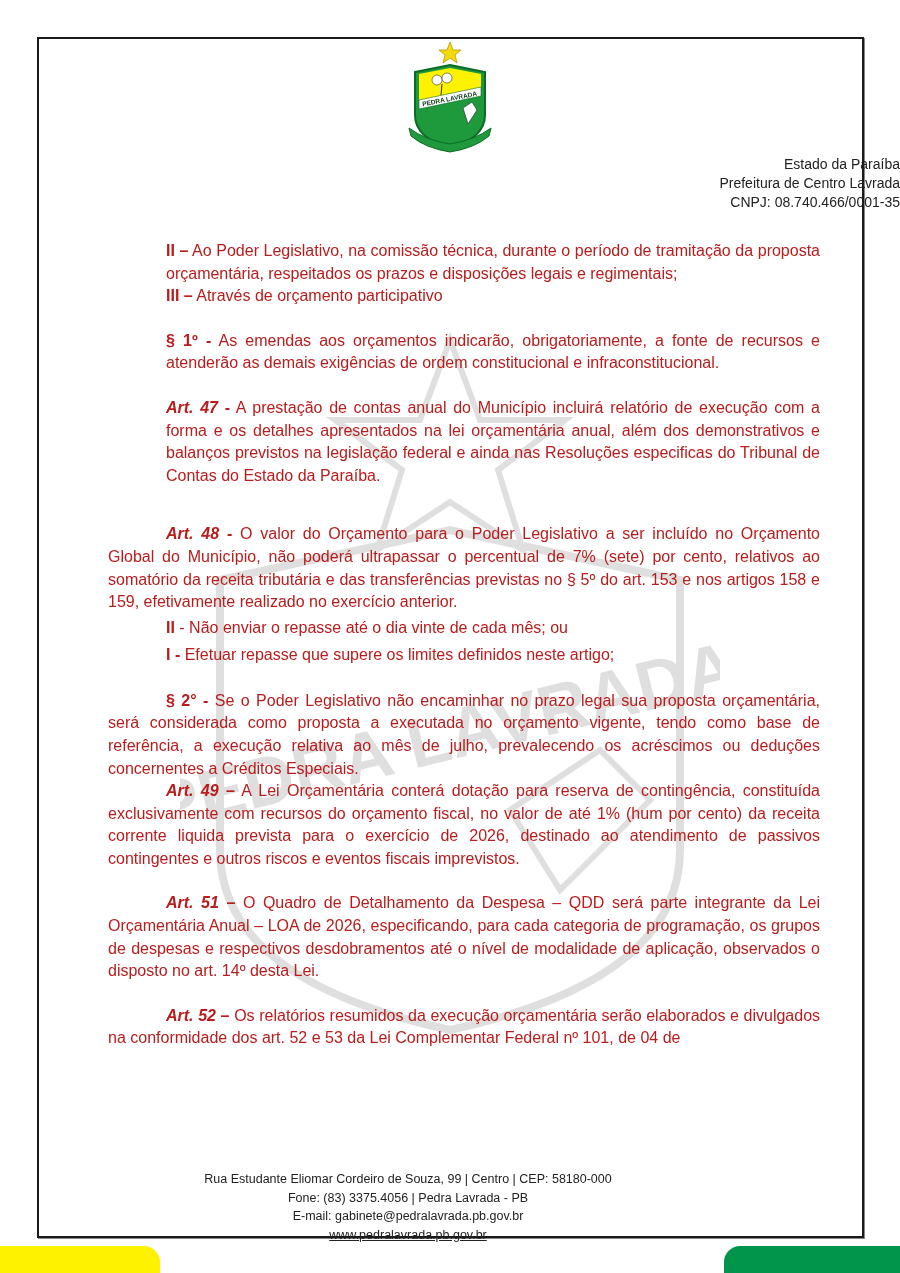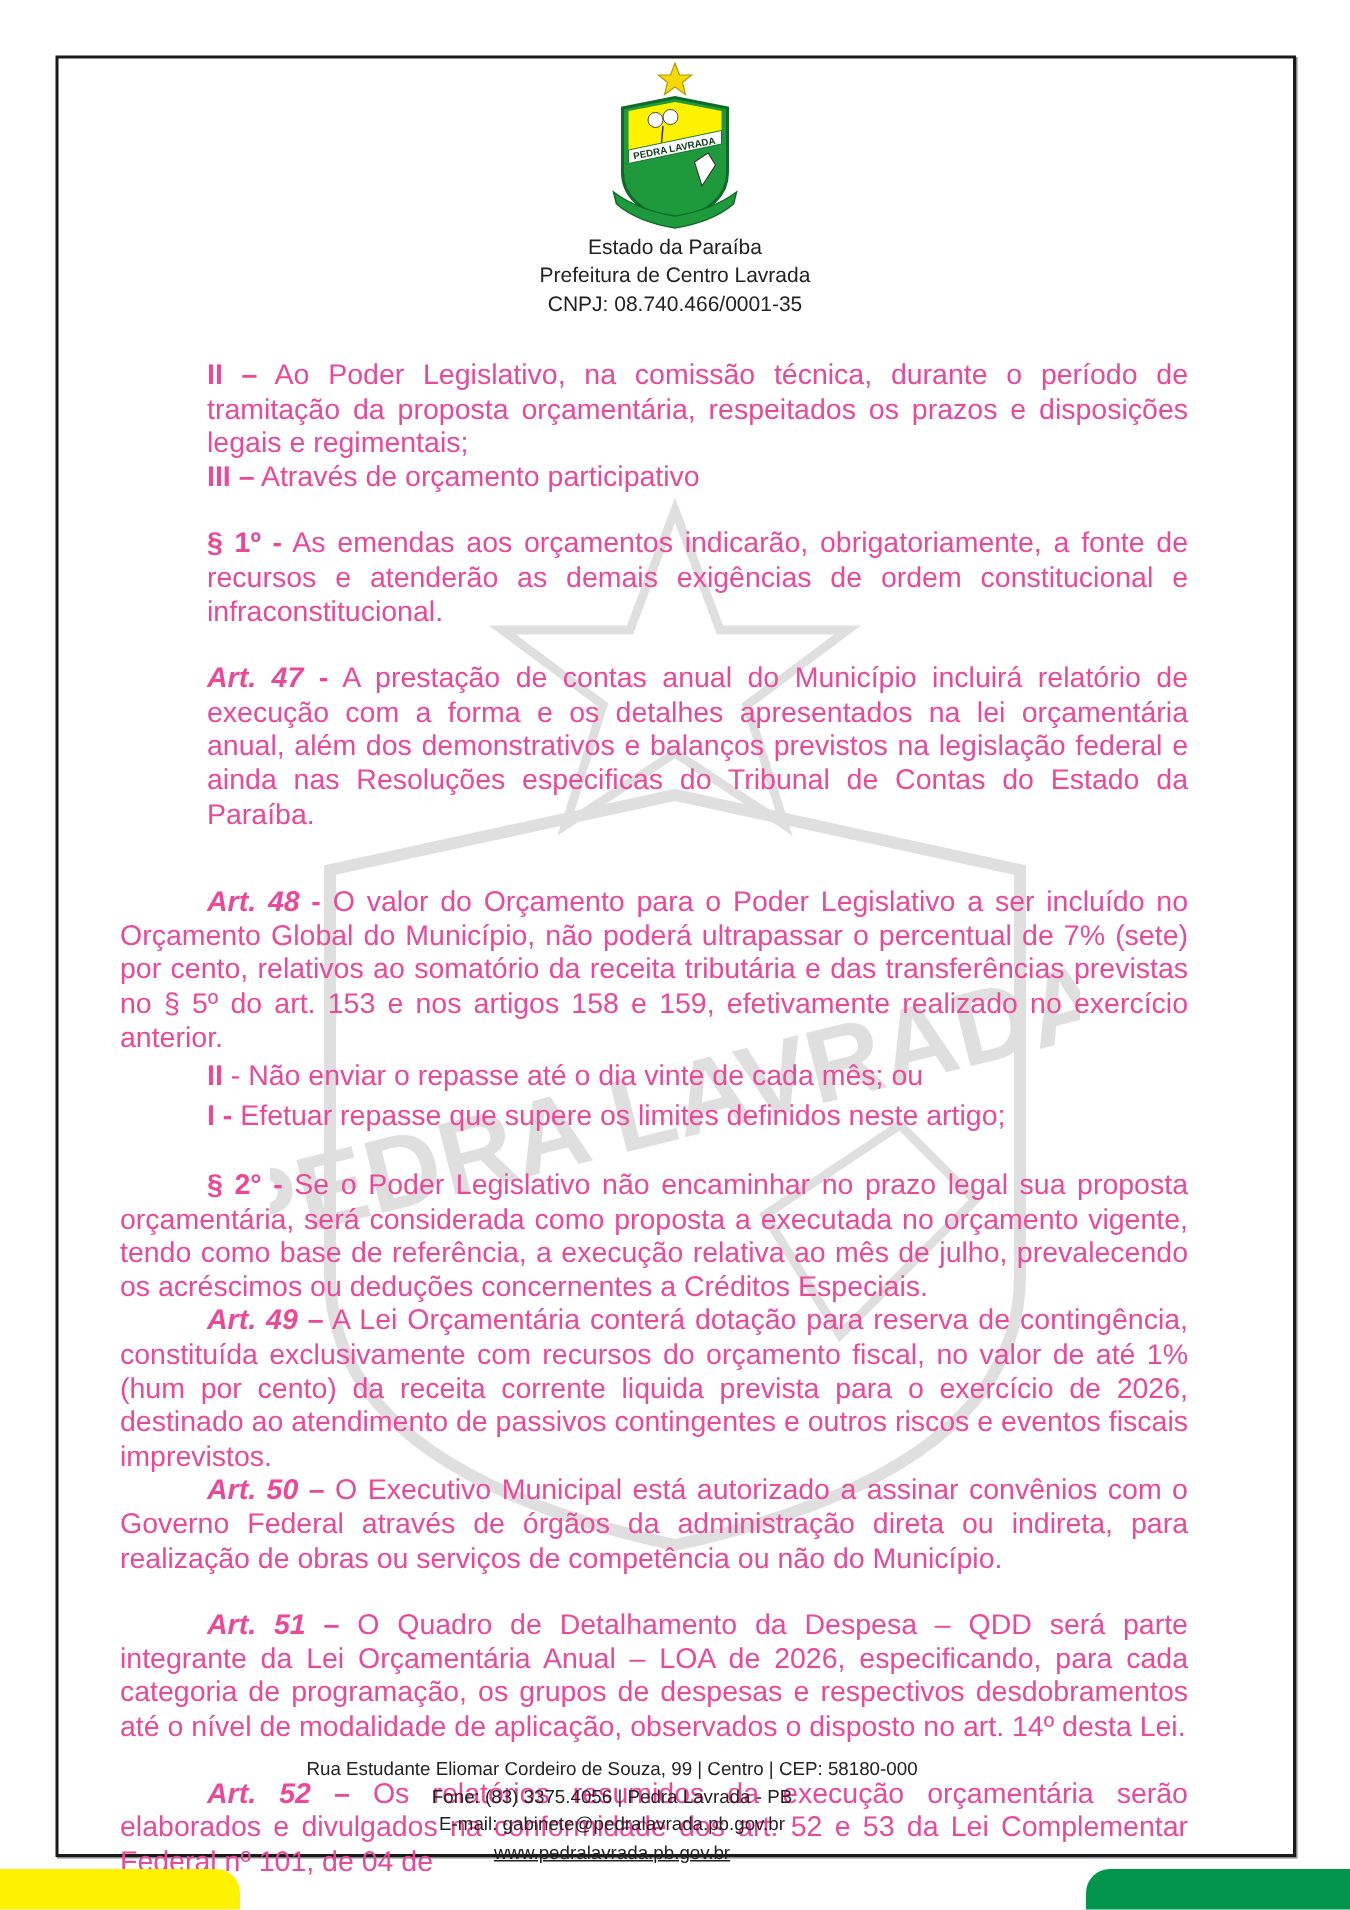--- a/index.html
+++ b/index.html
@@ -3,23 +3,23 @@
 <meta charset="utf-8">
 <style>
   html, body { margin:0; padding:0; background:#ffffff; }
   body { width:900px; height:1273px; position:relative; overflow:hidden;
          font-family:"Liberation Sans", sans-serif; color:#1a1a1a; }
   .page-frame { position:absolute; left:37px; top:37px; width:827px; height:1201px;
                 border:2px solid #1a1a1a; box-shadow:1px 1px 0 #888; box-sizing:border-box; }
   .watermark { position:absolute; left:180px; top:330px; width:540px; height:720px; opacity:0.12; }
   .header { position:absolute; left:0; top:40px; width:900px; text-align:center; }
   .crest { display:block; margin:0 auto; width:90px; height:115px; }
-  .header-line { font-size:14px; line-height:19px; color:#222; }
-  .body-text { position:absolute; left:80px; top:240px; width:712px; font-size:19px;
-               line-height:22.6px; text-align:justify; color:#ec4899; }
+  .header-line { font-size:14px; line-height:19px; color:#222;text-align:right; }
+  .body-text { position:absolute; left:108px; top:240px; width:712px; font-size:16px;
+               line-height:22.6px; text-align:justify; color:#b91c1c; }
   .body-text p { margin:0; }
   .indent { padding-left:58px; }
   .first-indent { text-indent:58px; }
   .gap { height:22px; }
   .gap-s { height:14px; }
   b.lbl { font-weight:bold; }
   i.art { font-weight:bold; font-style:italic; }
   .list-line { padding-left:58px; line-height:27px; }
   .footer { position:absolute; left:0; top:1170px; width:816px; text-align:center;
             font-size:12.5px; line-height:18.5px; color:#222; }
@@ -67,21 +67,20 @@
   <div class="gap"></div>
   <p class="indent"><i class="art">Art. 47</i><b class="lbl"> -</b><span> A prestação de contas anual do Município incluirá relatório de execução com a forma e os detalhes apresentados na lei orçamentária anual, além dos demonstrativos e balanços previstos na legislação federal e ainda nas Resoluções especificas do Tribunal de Contas do Estado da Paraíba.</span></p>
   <div class="gap"></div>
     <div class="gap-s"></div>
   <p class="first-indent"><i class="art">Art. 48</i><b class="lbl"> -</b><span> O valor do Orçamento para o Poder Legislativo a ser incluído no Orçamento Global do Município, não poderá ultrapassar o percentual de 7% (sete) por cento, relativos ao somatório da receita tributária e das transferências previstas no § 5º do art. 153 e nos artigos 158 e 159, efetivamente realizado no exercício anterior.</span></p>
   <p class="list-line"><b class="lbl">II</b><span> - Não enviar o repasse até o dia vinte de cada mês; ou</span></p>
   <p class="list-line"><b class="lbl">I -</b><span> Efetuar repasse que supere os limites definidos neste artigo;</span></p>
   <div class="gap"></div>
   <p class="first-indent"><b class="lbl">§ 2° -</b><span> Se o Poder Legislativo não encaminhar no prazo legal sua proposta orçamentária, será considerada como proposta a executada no orçamento vigente, tendo como base de referência, a execução relativa ao mês de julho, prevalecendo os acréscimos ou deduções concernentes a Créditos Especiais.</span></p>
   <p class="first-indent"><i class="art">Art. 49</i><b class="lbl"> –</b><span> A Lei Orçamentária conterá dotação para reserva de contingência, constituída exclusivamente com recursos do orçamento fiscal, no valor de até 1% (hum por cento) da receita corrente liquida prevista para o exercício de 2026, destinado ao atendimento de passivos contingentes e outros riscos e eventos fiscais imprevistos.</span></p>
-  <p class="first-indent"><i class="art">Art. 50</i><b class="lbl"> –</b><span> O Executivo Municipal está autorizado a assinar convênios com o Governo Federal através de órgãos da administração direta ou indireta, para realização de obras ou serviços de competência ou não do Município.</span></p>
   <div class="gap"></div>
   <p class="first-indent"><i class="art">Art. 51</i><b class="lbl"> –</b><span> O Quadro de Detalhamento da Despesa – QDD será parte integrante da Lei Orçamentária Anual – LOA de 2026, especificando, para cada categoria de programação, os grupos de despesas e respectivos desdobramentos até o nível de modalidade de aplicação, observados o disposto no art. 14º desta Lei.</span></p>
   <div class="gap"></div>
   <p class="first-indent"><i class="art">Art. 52</i><b class="lbl"> –</b><span> Os relatórios resumidos da execução orçamentária serão elaborados e divulgados na conformidade dos art. 52 e 53 da Lei Complementar Federal nº 101, de 04 de</span></p>
 </div>
 
 <div class="footer">
   <div>Rua Estudante Eliomar Cordeiro de Souza, 99 | Centro | CEP: 58180-000</div>
   <div>Fone: (83) 3375.4056 | Pedra Lavrada - PB</div>
   <div>E-mail: gabinete@pedralavrada.pb.gov.br</div>

